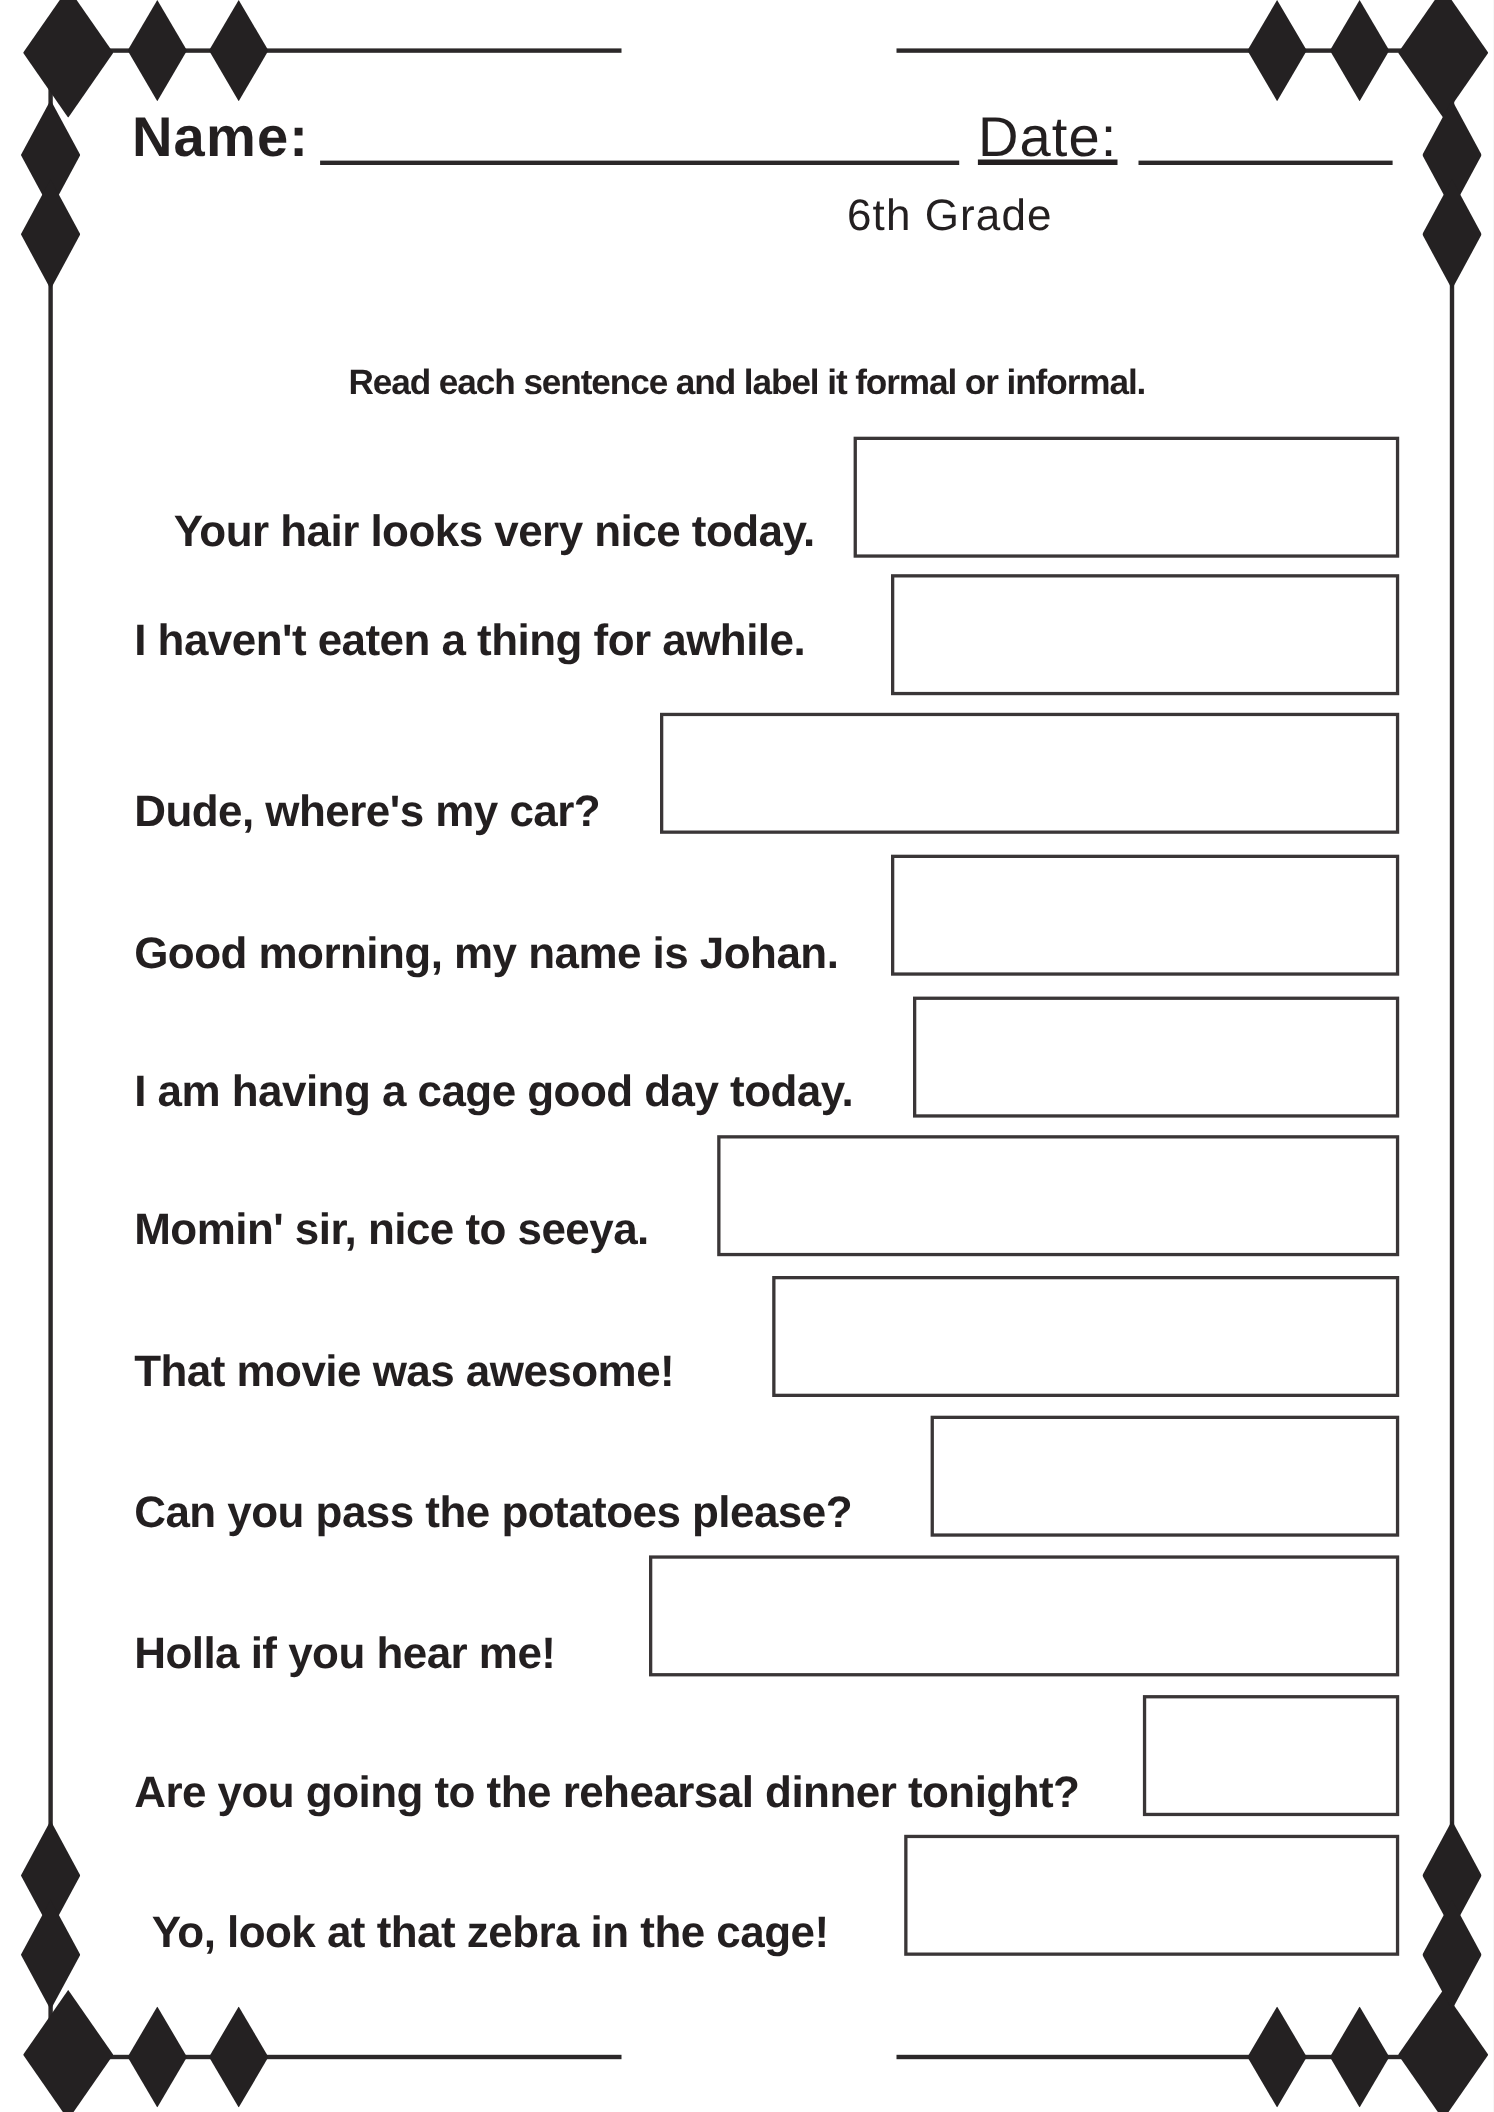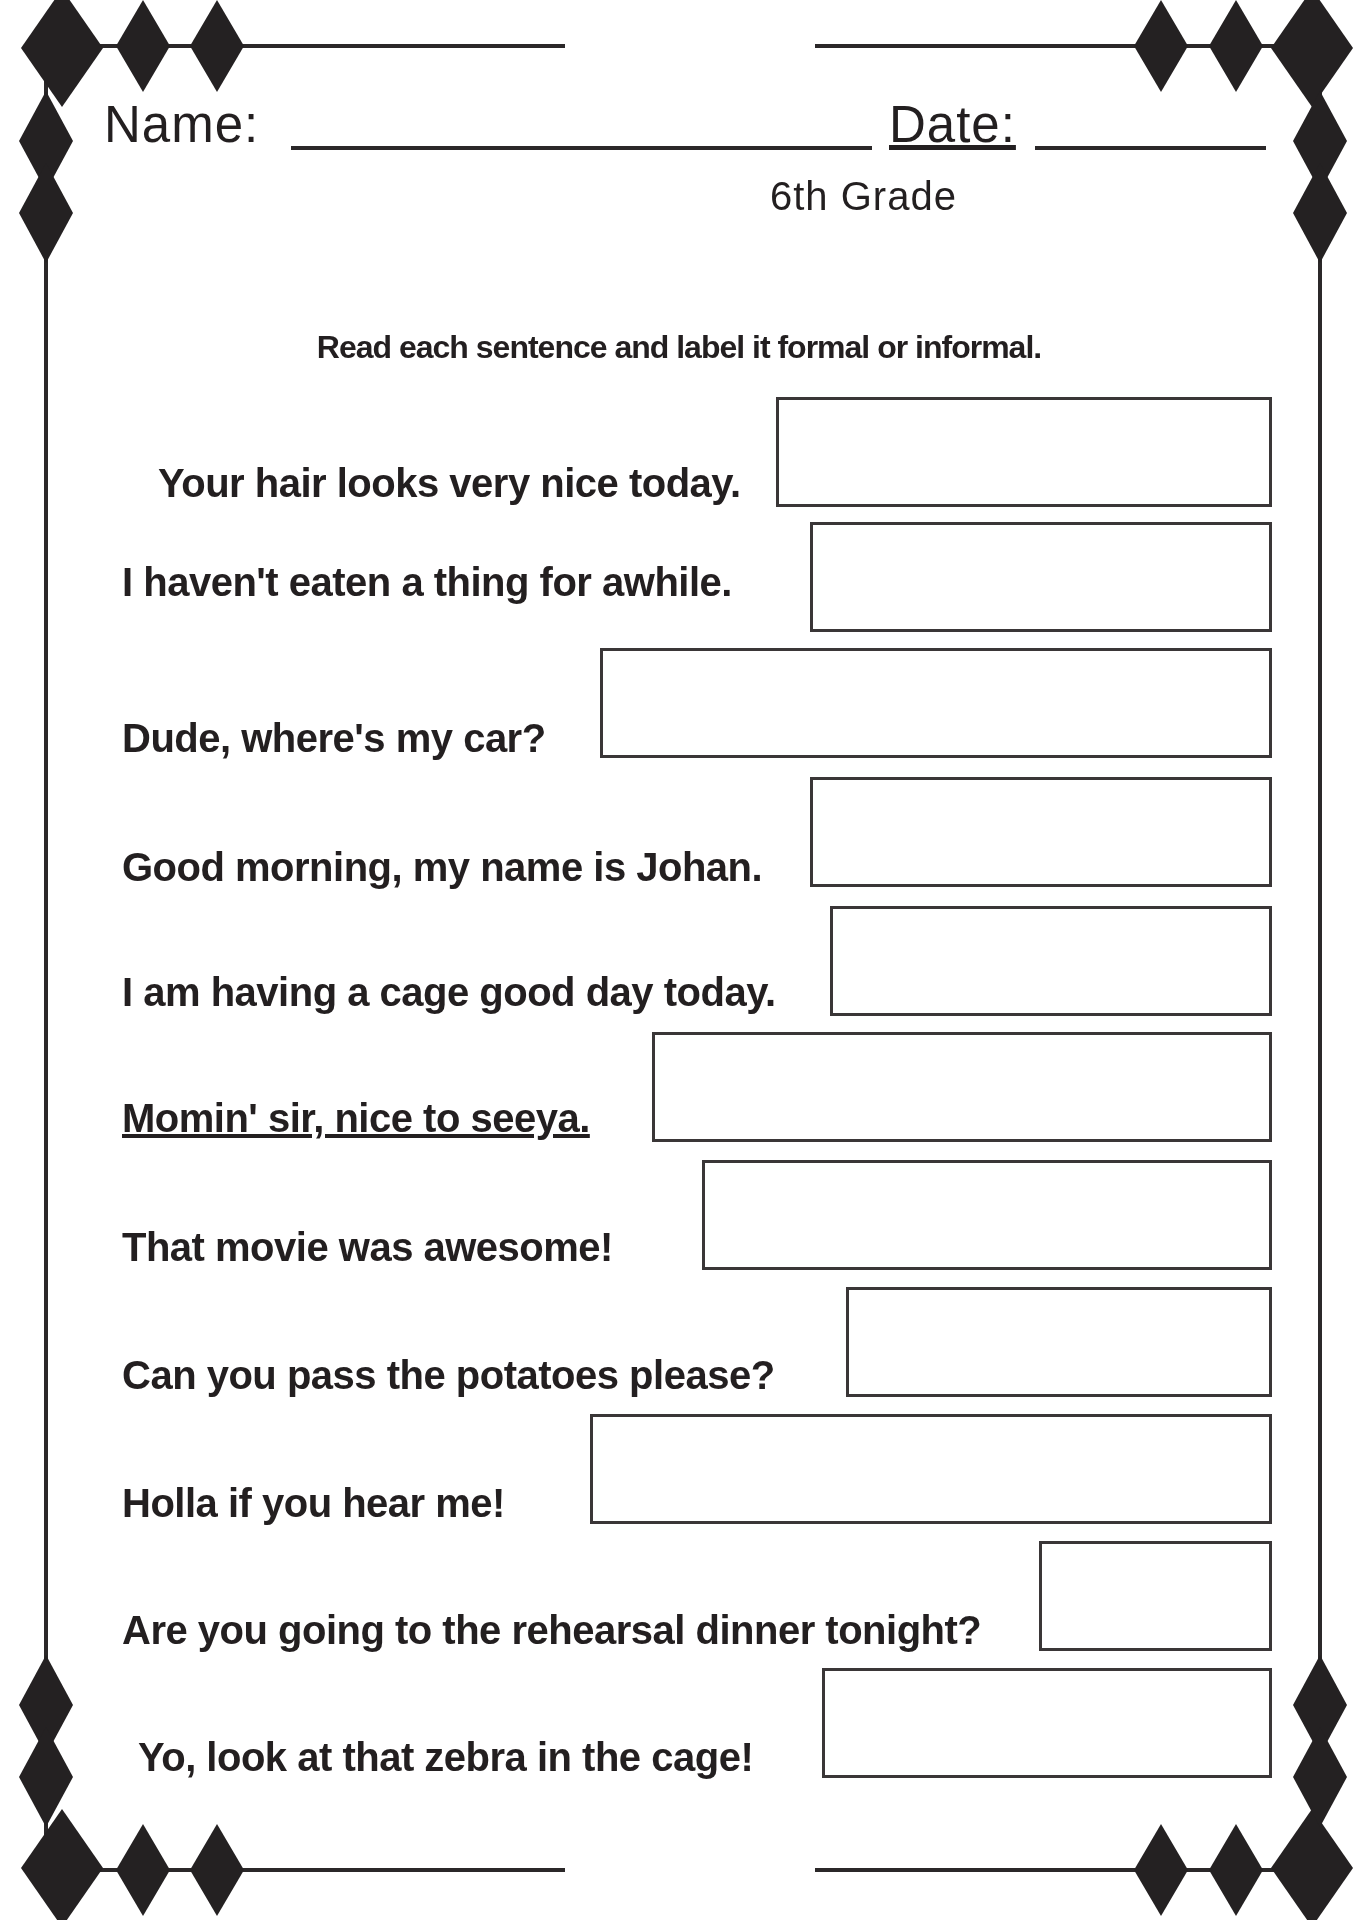--- a/index.html
+++ b/index.html
@@ -75,40 +75,40 @@
       <div class="dmd" style="left: 19px; top: 91px; width: 54px; height: 100px;"></div>
       <div class="dmd" style="left: 19px; top: 163px; width: 54px; height: 100px;"></div>
       <div class="dmd" style="left: 19px; top: 1655px; width: 54px; height: 100px;"></div>
       <div class="dmd" style="left: 19px; top: 1727px; width: 54px; height: 100px;"></div>
       <div class="dmd" style="left: 1293px; top: 91px; width: 54px; height: 100px;"></div>
       <div class="dmd" style="left: 1293px; top: 163px; width: 54px; height: 100px;"></div>
       <div class="dmd" style="left: 1293px; top: 1655px; width: 54px; height: 100px;"></div>
       <div class="dmd" style="left: 1293px; top: 1727px; width: 54px; height: 100px;"></div>
     </div>
 
-  <div class="name-label" style="left:104px;top:96px;">Name:</div>
+  <div class="name-label" style="left:120px;top:96px;font-weight:bold;">Name:</div>
   <div class="write-line" style="left:291px;top:146px;width:581px;"></div>
   <div class="date-label" style="left:889px;top:96px;text-decoration:underline;">Date:</div>
   <div class="write-line" style="left:1035px;top:146px;width:231px;"></div>
 
   <div class="grade">6th Grade</div>
   <div class="instructions">Read each sentence and label it formal or informal.</div>
 
   <div id="rows">
       <div class="sentence" style="top: 453px; margin-left: 36px;">Your hair looks very nice today.</div>
       <div class="answer-box" style="left: 776px; top: 397px; width: 496px;"></div>
       <div class="sentence" style="top: 552px;">I haven't eaten a thing for awhile.</div>
       <div class="answer-box" style="left: 810px; top: 522px; width: 462px;"></div>
       <div class="sentence" style="top: 708px;">Dude, where's my car?</div>
       <div class="answer-box" style="left: 600px; top: 648px; width: 672px;"></div>
       <div class="sentence" style="top: 837px;">Good morning, my name is Johan.</div>
       <div class="answer-box" style="left: 810px; top: 777px; width: 462px;"></div>
       <div class="sentence" style="top: 962px;">I am having a cage good day today.</div>
       <div class="answer-box" style="left: 830px; top: 906px; width: 442px;"></div>
-      <div class="sentence" style="top: 1088px; text-decoration: underline;">Momin' sir, nice to seeya.</div>
+      <div class="sentence" style="top: 1088px;">Momin' sir, nice to seeya.</div>
       <div class="answer-box" style="left: 652px; top: 1032px; width: 620px;"></div>
       <div class="sentence" style="top: 1217px;">That movie was awesome!</div>
       <div class="answer-box" style="left: 702px; top: 1160px; width: 570px;"></div>
       <div class="sentence" style="top: 1345px;">Can you pass the potatoes please?</div>
       <div class="answer-box" style="left: 846px; top: 1287px; width: 426px;"></div>
       <div class="sentence" style="top: 1473px;">Holla if you hear me!</div>
       <div class="answer-box" style="left: 590px; top: 1414px; width: 682px;"></div>
       <div class="sentence" style="top: 1600px;">Are you going to the rehearsal dinner tonight?</div>
       <div class="answer-box" style="left: 1039px; top: 1541px; width: 233px;"></div>
       <div class="sentence" style="top: 1727px; margin-left: 16px;">Yo, look at that zebra in the cage!</div>

